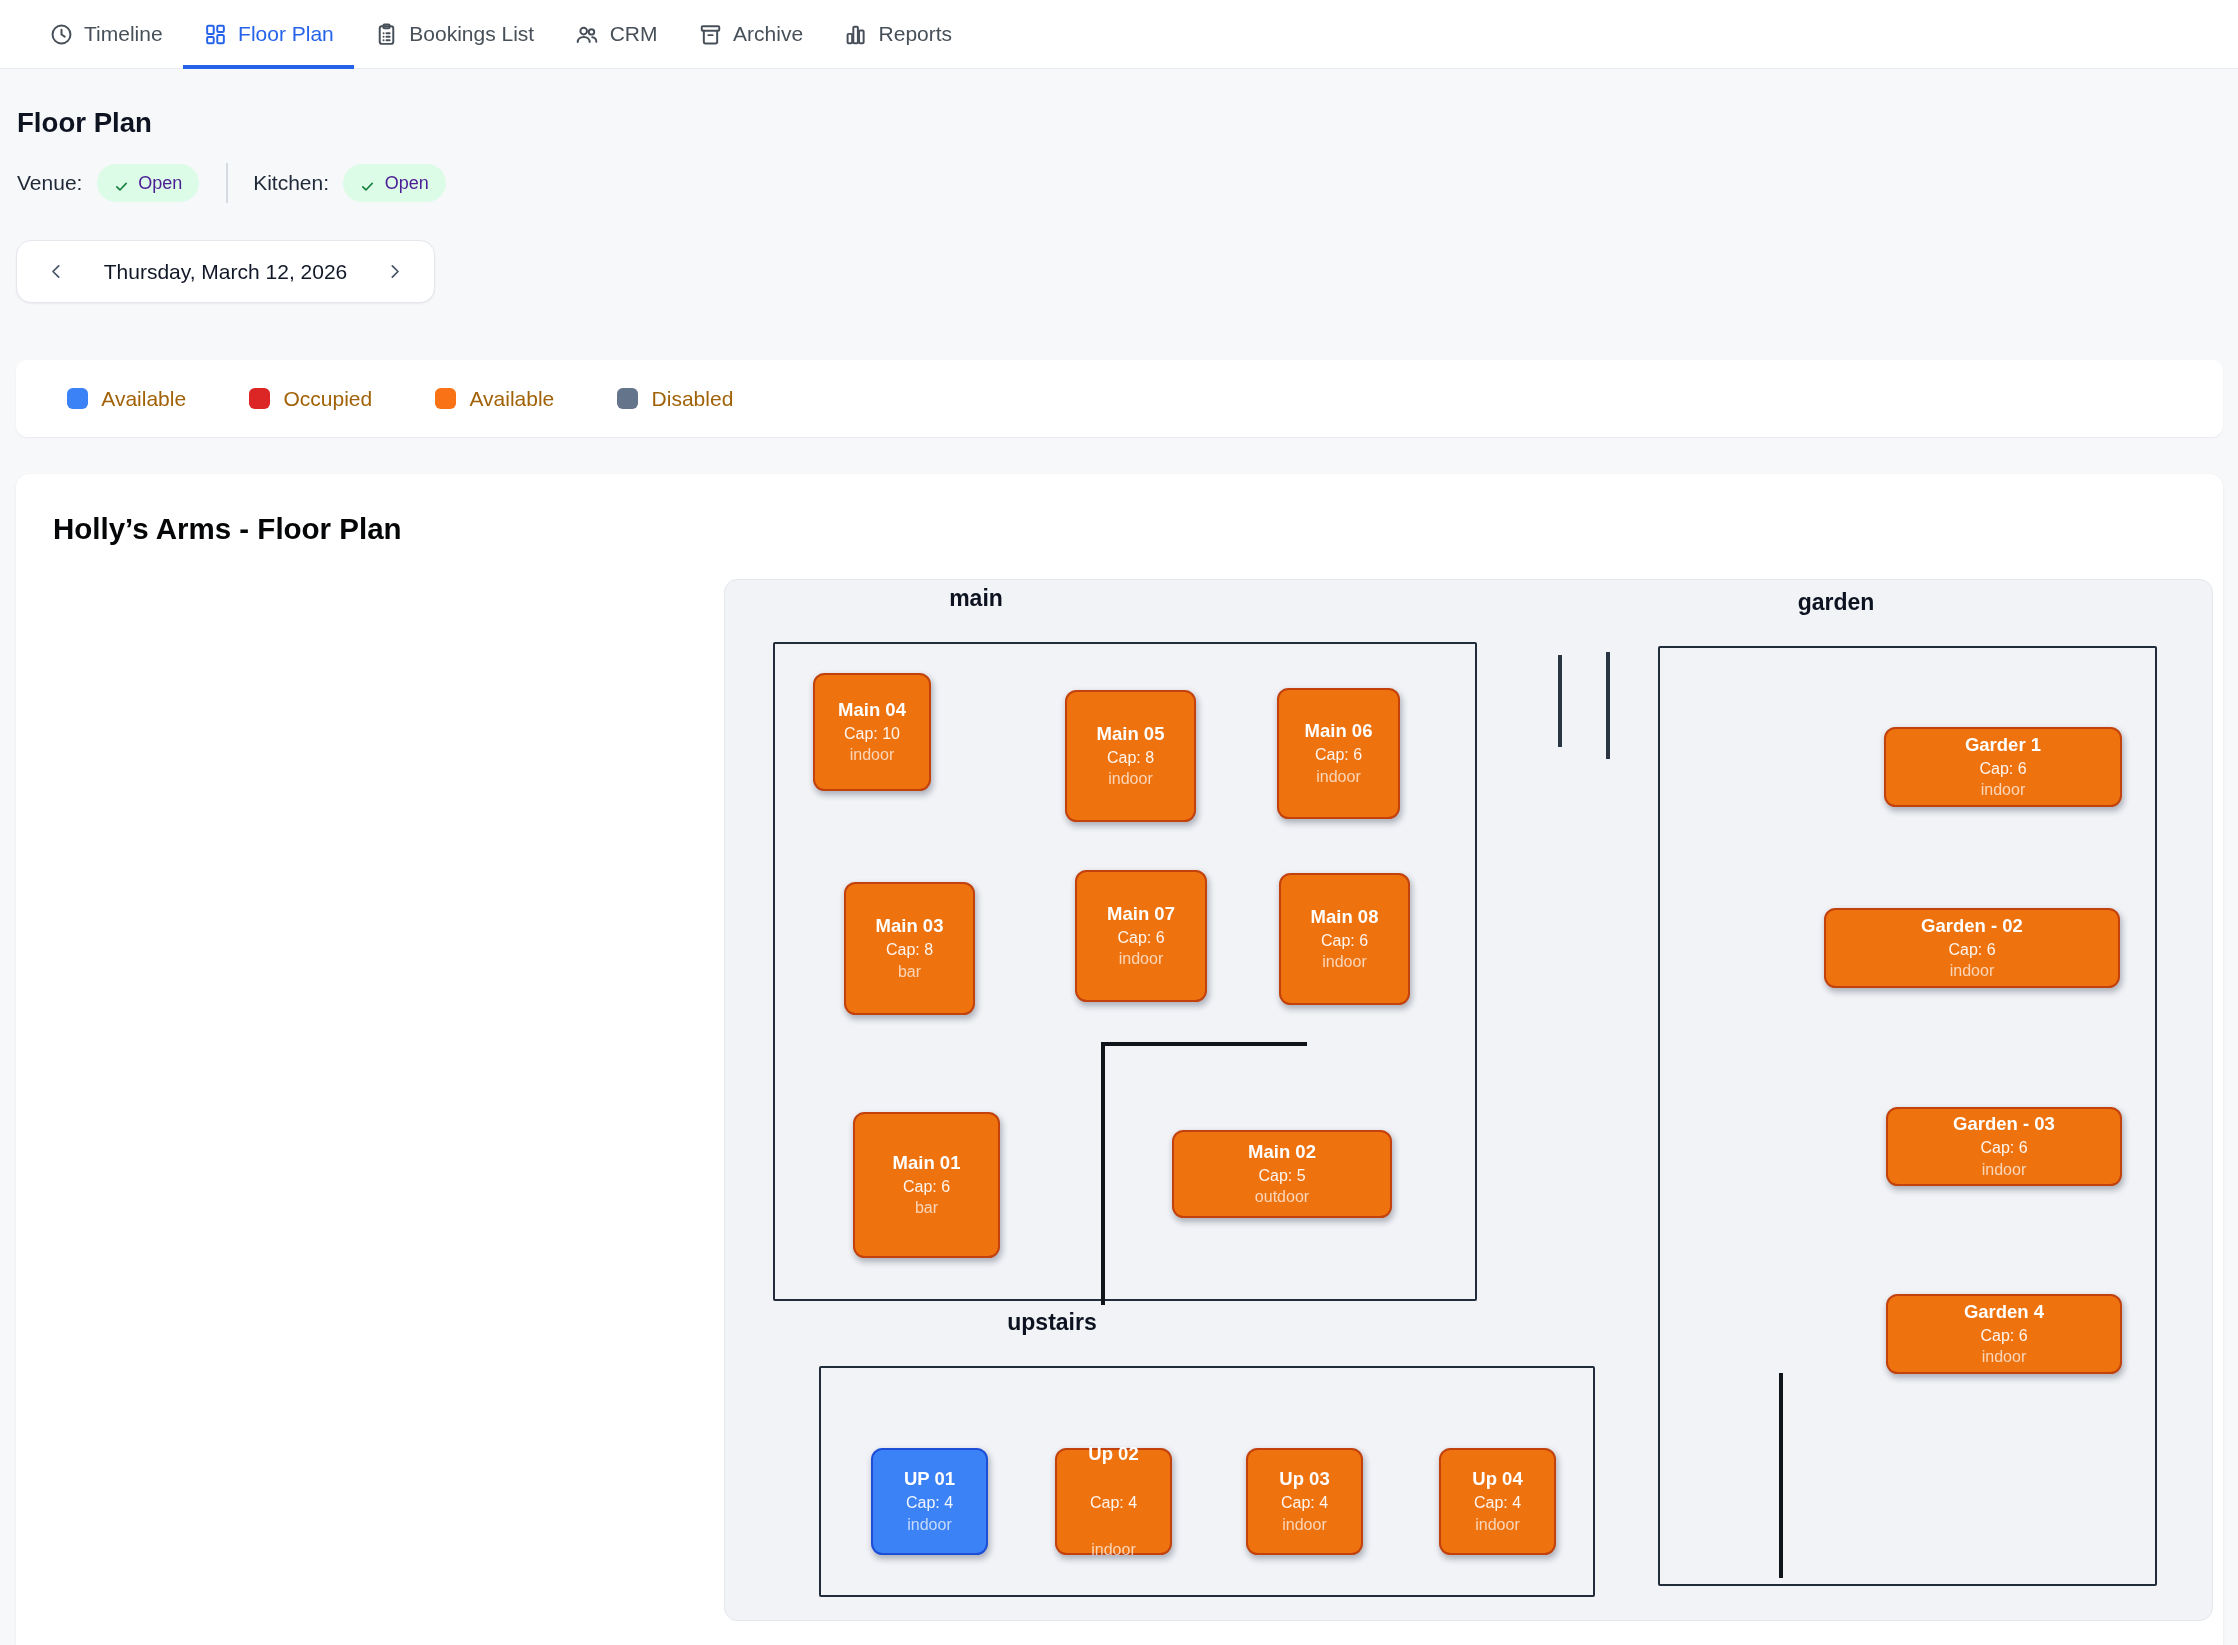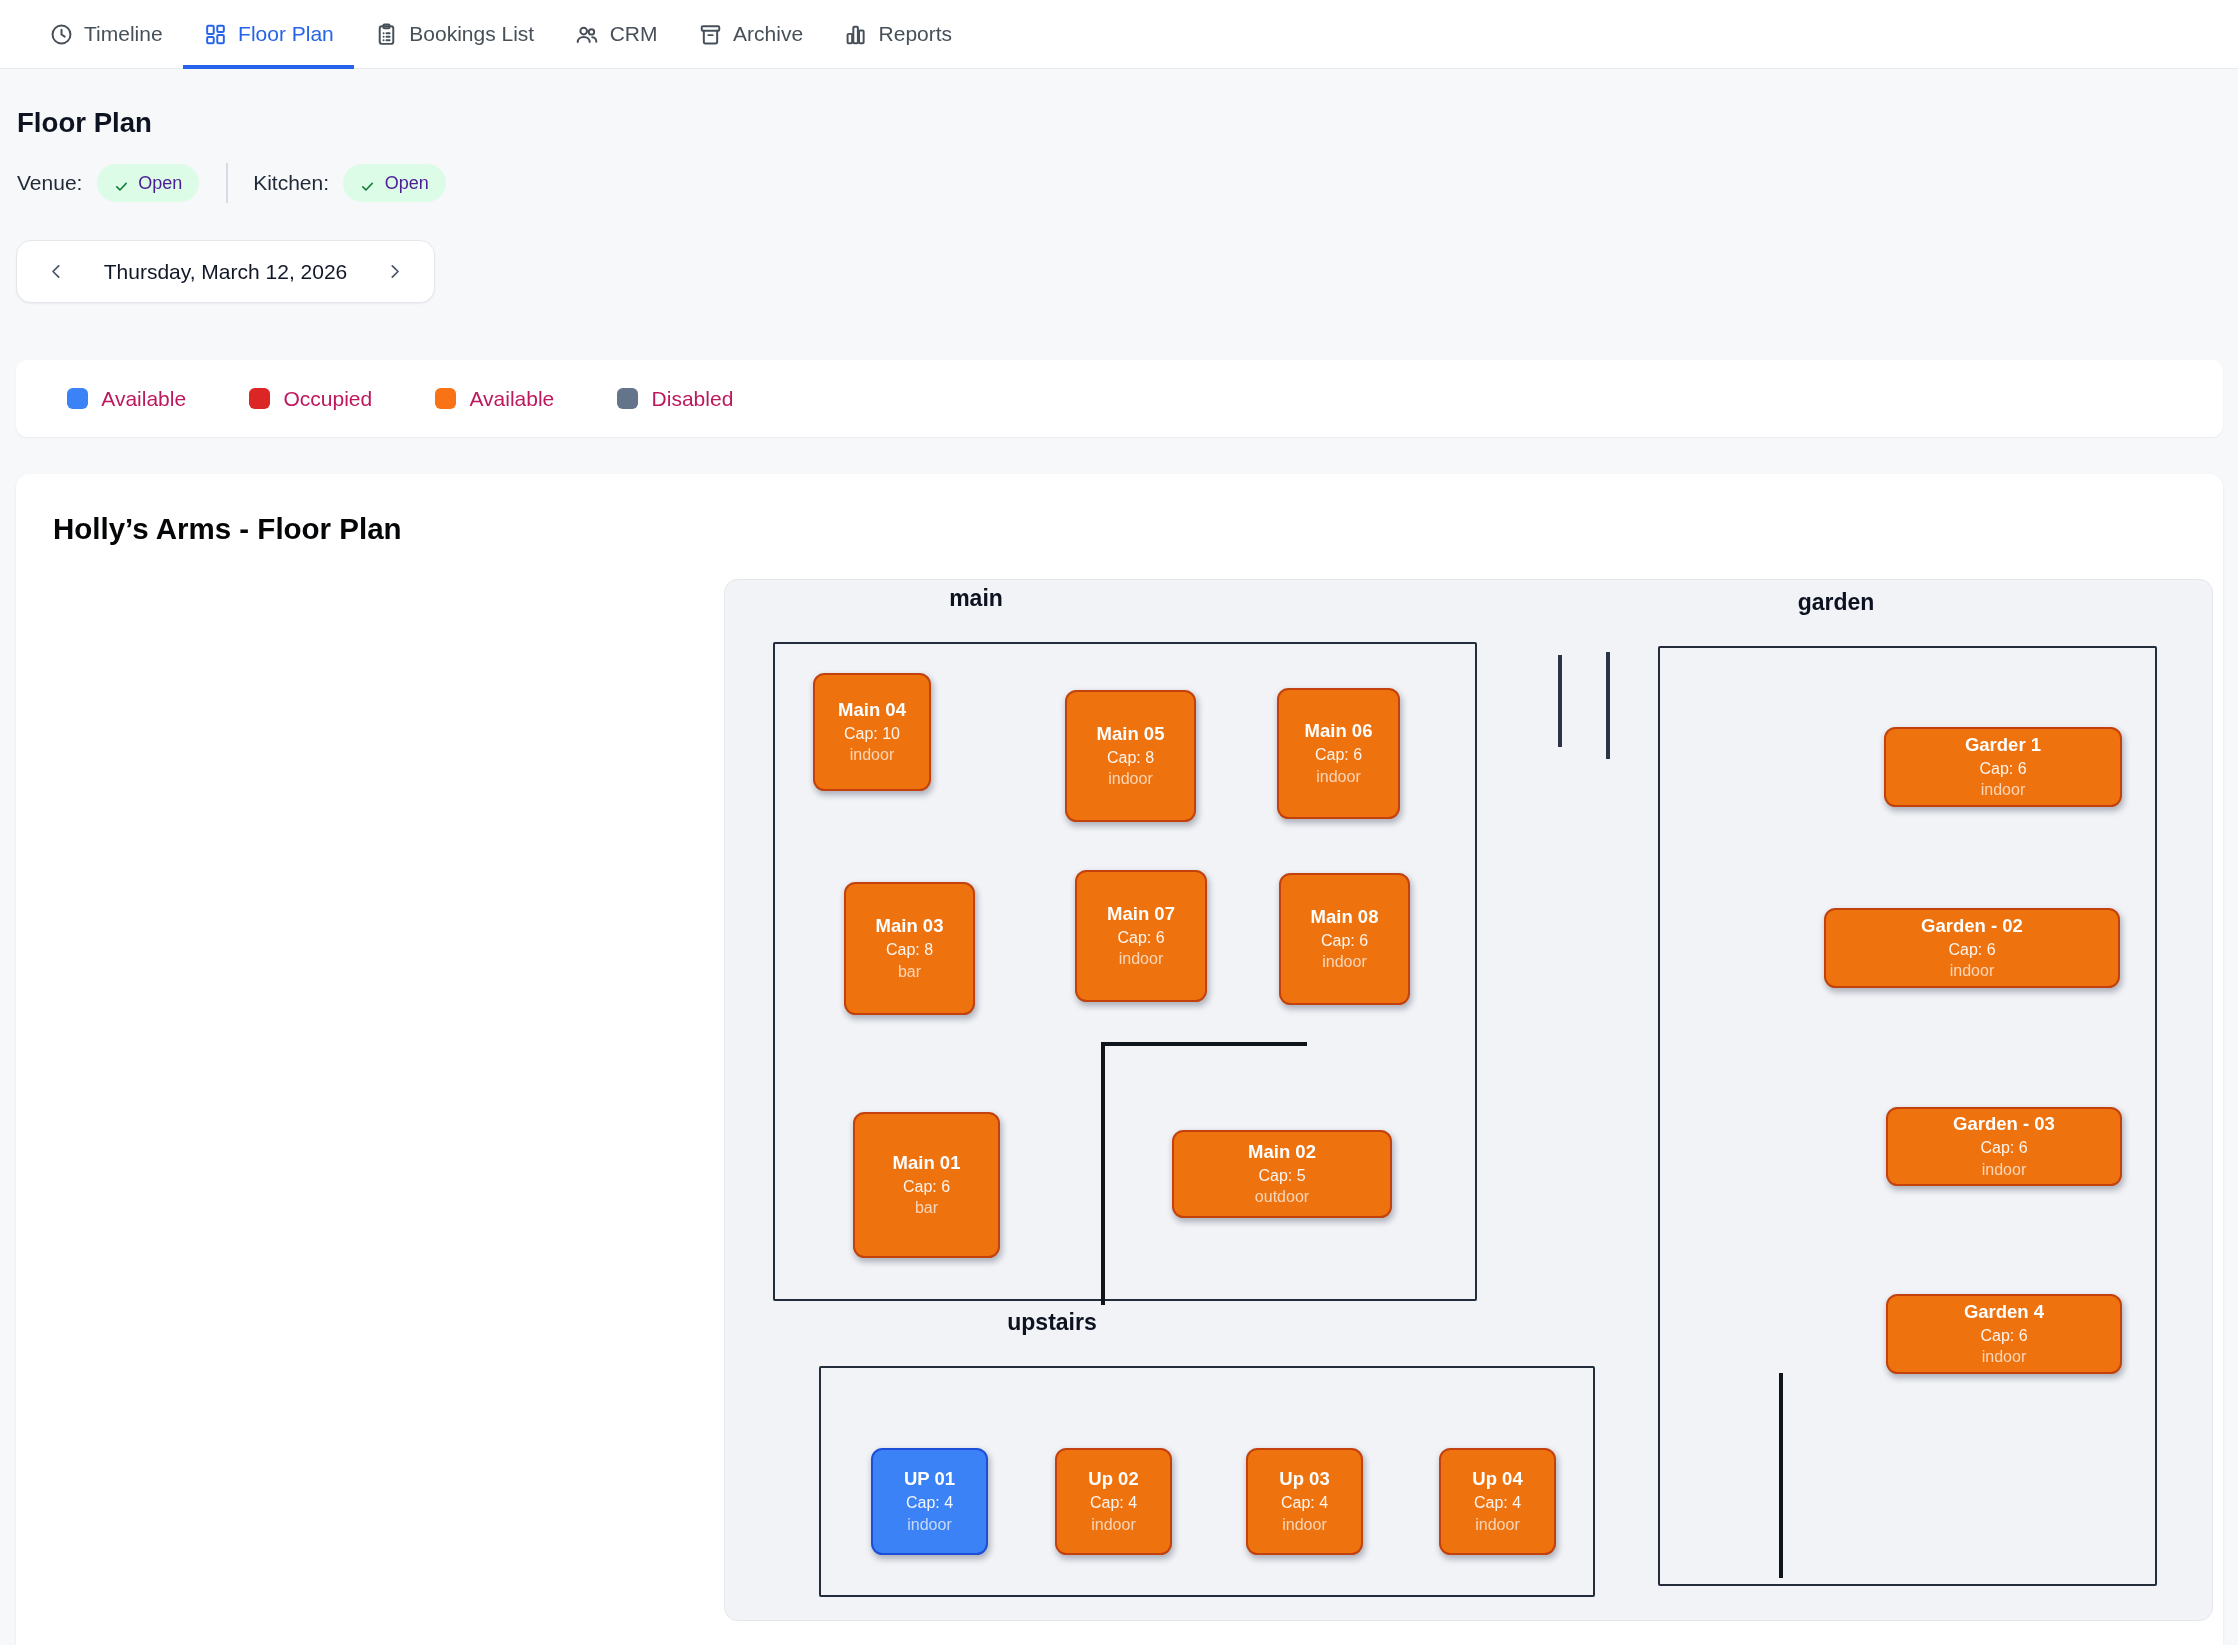--- a/index.html
+++ b/index.html
@@ -28,21 +28,21 @@
   
   .date-nav{position:absolute;left:16px;top:240px;width:419px;height:63px;background:#fff;
             border:1px solid #e4e7ec;border-radius:15px;box-shadow:0 1px 1.9px rgba(16,24,40,.06);
             display:flex;align-items:center;justify-content:space-between;padding:0 21px;box-sizing:border-box;}
   .date-btn{width:36px;height:36px;display:flex;align-items:center;justify-content:center;color:#475569;cursor:pointer;border-radius:7.6px;}
   .date-btn svg{width:21px;height:21px;}
   .date-label{font-size:21px;color:#101828;}
   
   .legend-card{position:absolute;left:16px;top:360px;width:2207px;height:77px;background:#fff;border-radius:11.4px;
                box-shadow:0 1px 1.9px rgba(16,24,40,.06);display:flex;align-items:center;padding:0 51px;gap:63px;box-sizing:border-box;}
-  .legend-item{display:flex;align-items:center;gap:13.3px;font-size:21px;color:#be185d;}
+  .legend-item{display:flex;align-items:center;gap:13.3px;font-size:21px;color:#a16207;}
   .legend-swatch{width:21px;height:21px;border-radius:5.7px;flex:0 0 auto;}
   
   .main-card{position:absolute;left:16px;top:474px;width:2207px;height:1200px;background:#fff;border-radius:13.3px;
              box-shadow:0 1px 2.9px rgba(16,24,40,.07);}
   .card-title{position:absolute;left:37px;top:38px;font-size:29.5px;font-weight:700;color:#050607;}
   .canvas{position:absolute;left:708px;top:105px;width:1487px;height:1040px;background:#f1f3f7;
           border:1px solid #e4e7ec;border-radius:13.3px;overflow:hidden;}
   .room{position:absolute;border:2.9px solid #232c3a;border-radius:1.9px;box-sizing:border-box;}
   .room-label{position:absolute;transform:translateX(-50%);font-size:23px;font-weight:700;color:#0c1220;white-space:nowrap;}
   .wall{position:absolute;background:#10151c;}
@@ -248,21 +248,21 @@
       <div class="table" style="left: 1161px; top: 714px; width: 236px; height: 80px; background: rgb(238, 114, 14); border-color: rgb(194, 65, 12);">
         <div class="t-name">Garden 4</div>
         <div class="t-cap">Cap: 6</div>
         <div class="t-type">indoor</div>
       </div>
       <div class="table" style="left: 146px; top: 868px; width: 117px; height: 107px; background: rgb(59, 130, 246); border-color: rgb(29, 78, 216);">
         <div class="t-name">UP 01</div>
         <div class="t-cap">Cap: 4</div>
         <div class="t-type">indoor</div>
       </div>
-      <div class="table" style="left: 330px; top: 868px; width: 117px; height: 107px; background: rgb(238, 114, 14); border-color: rgb(194, 65, 12);">
+      <div class="table" style="left: 330px; top: 868px; width: 117px; height: 107px; background: rgb(238, 114, 14); border-color: rgb(194, 65, 12); gap: 25px;">
         <div class="t-name">Up 02</div>
         <div class="t-cap">Cap: 4</div>
         <div class="t-type">indoor</div>
       </div>
       <div class="table" style="left: 521px; top: 868px; width: 117px; height: 107px; background: rgb(238, 114, 14); border-color: rgb(194, 65, 12);">
         <div class="t-name">Up 03</div>
         <div class="t-cap">Cap: 4</div>
         <div class="t-type">indoor</div>
       </div>
       <div class="table" style="left: 714px; top: 868px; width: 117px; height: 107px; background: rgb(238, 114, 14); border-color: rgb(194, 65, 12);">

